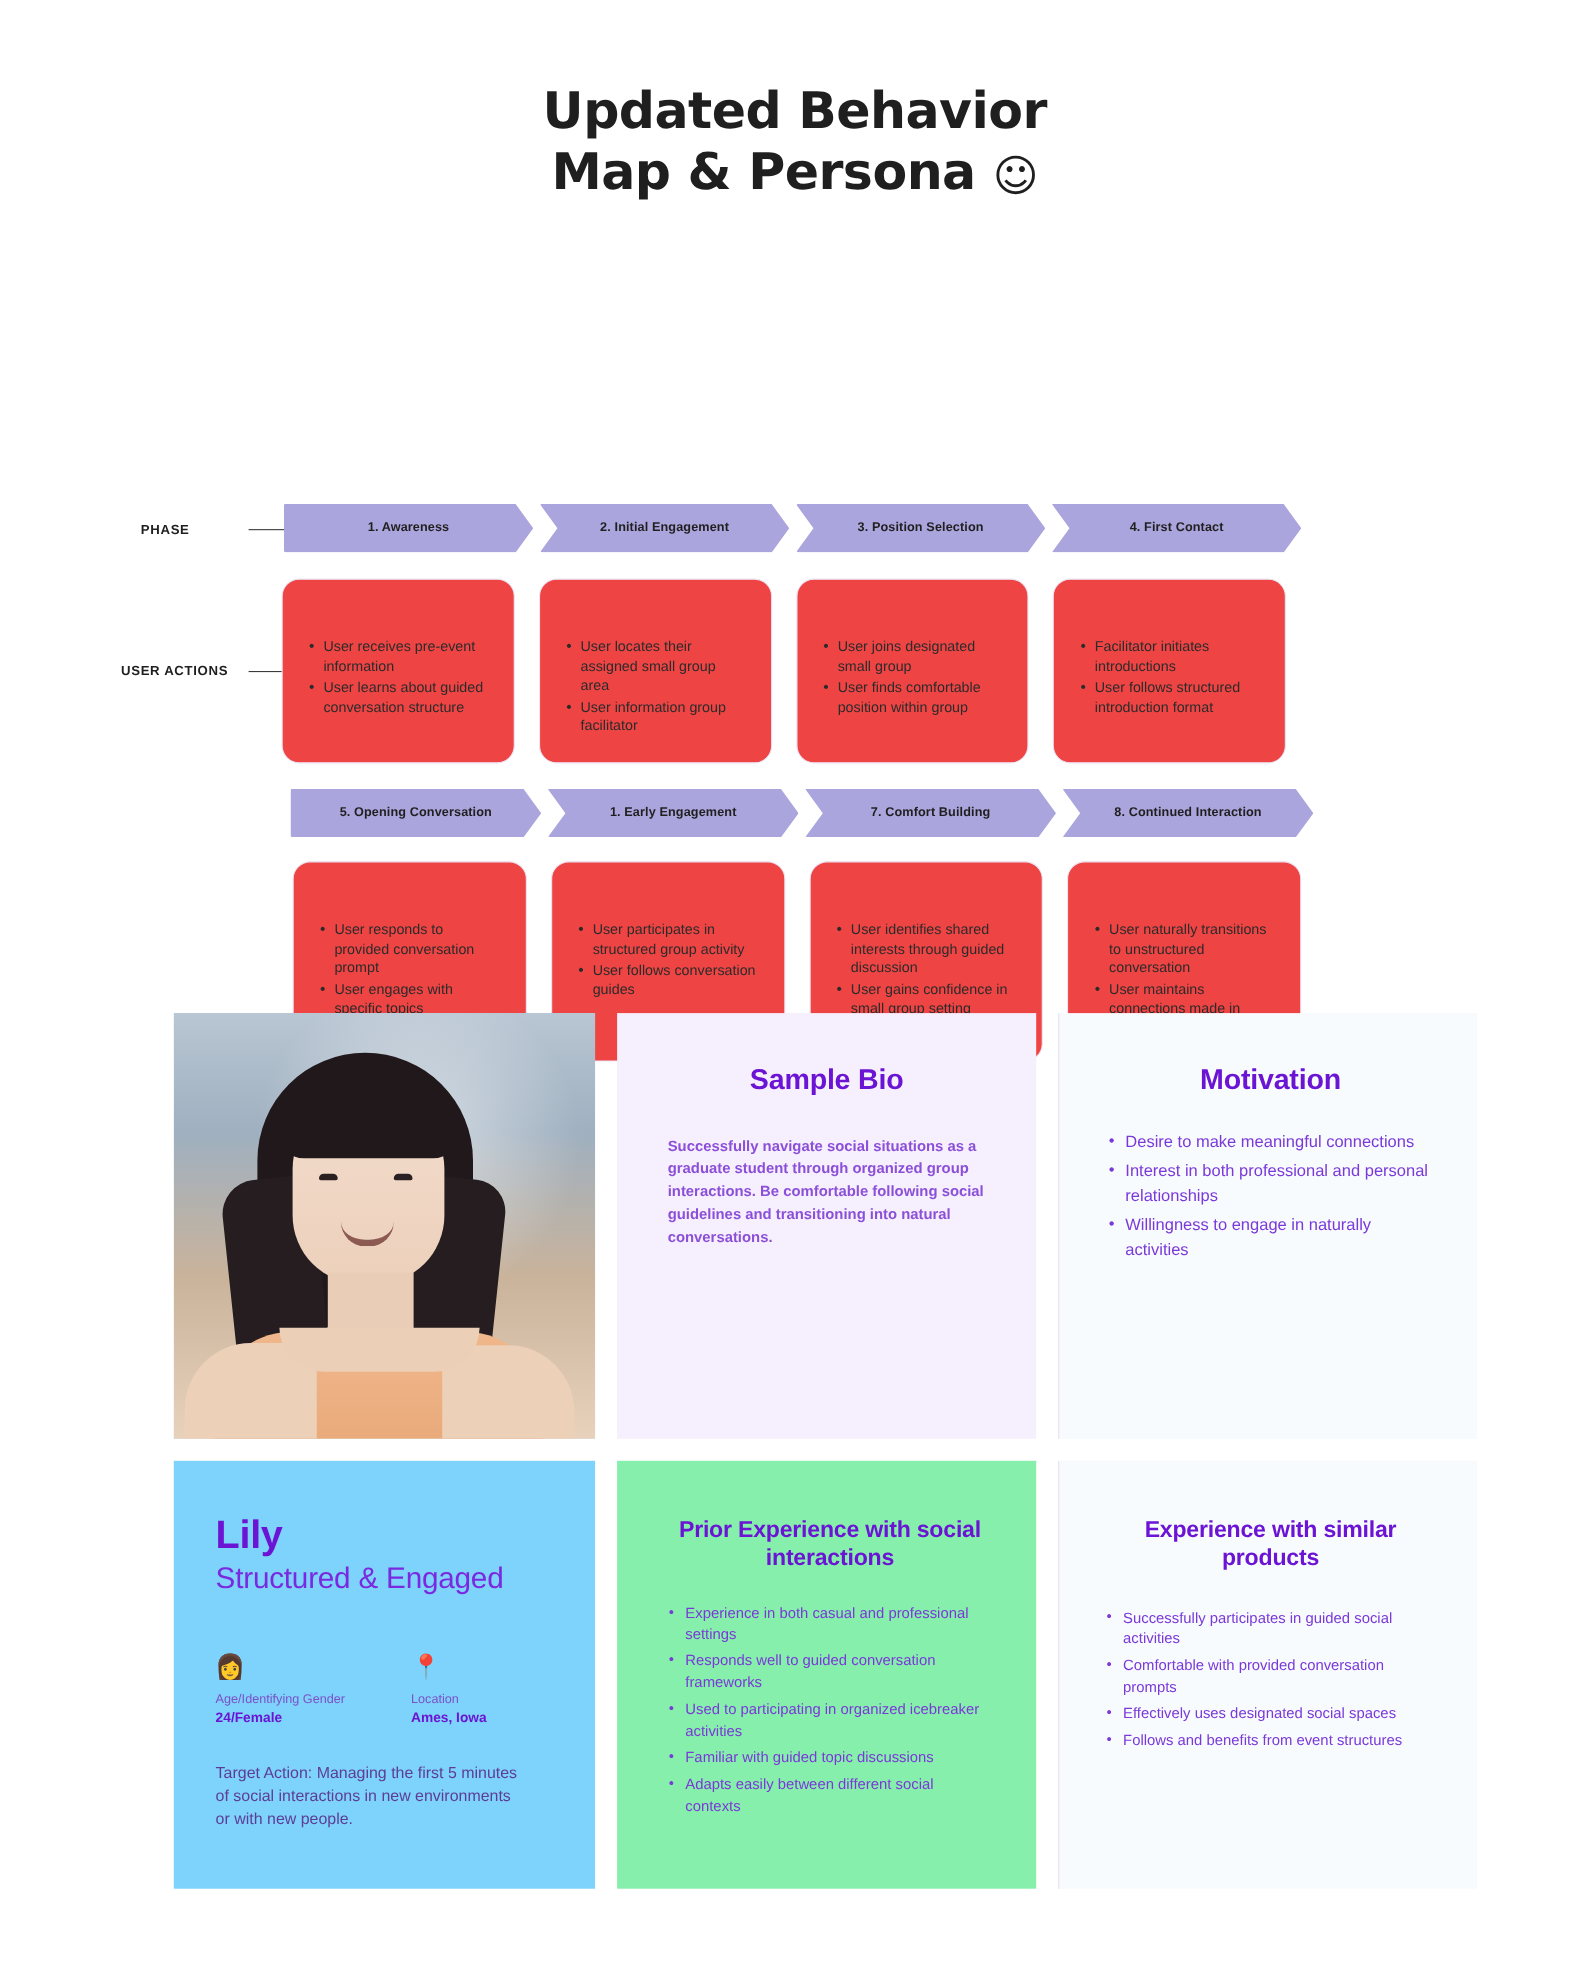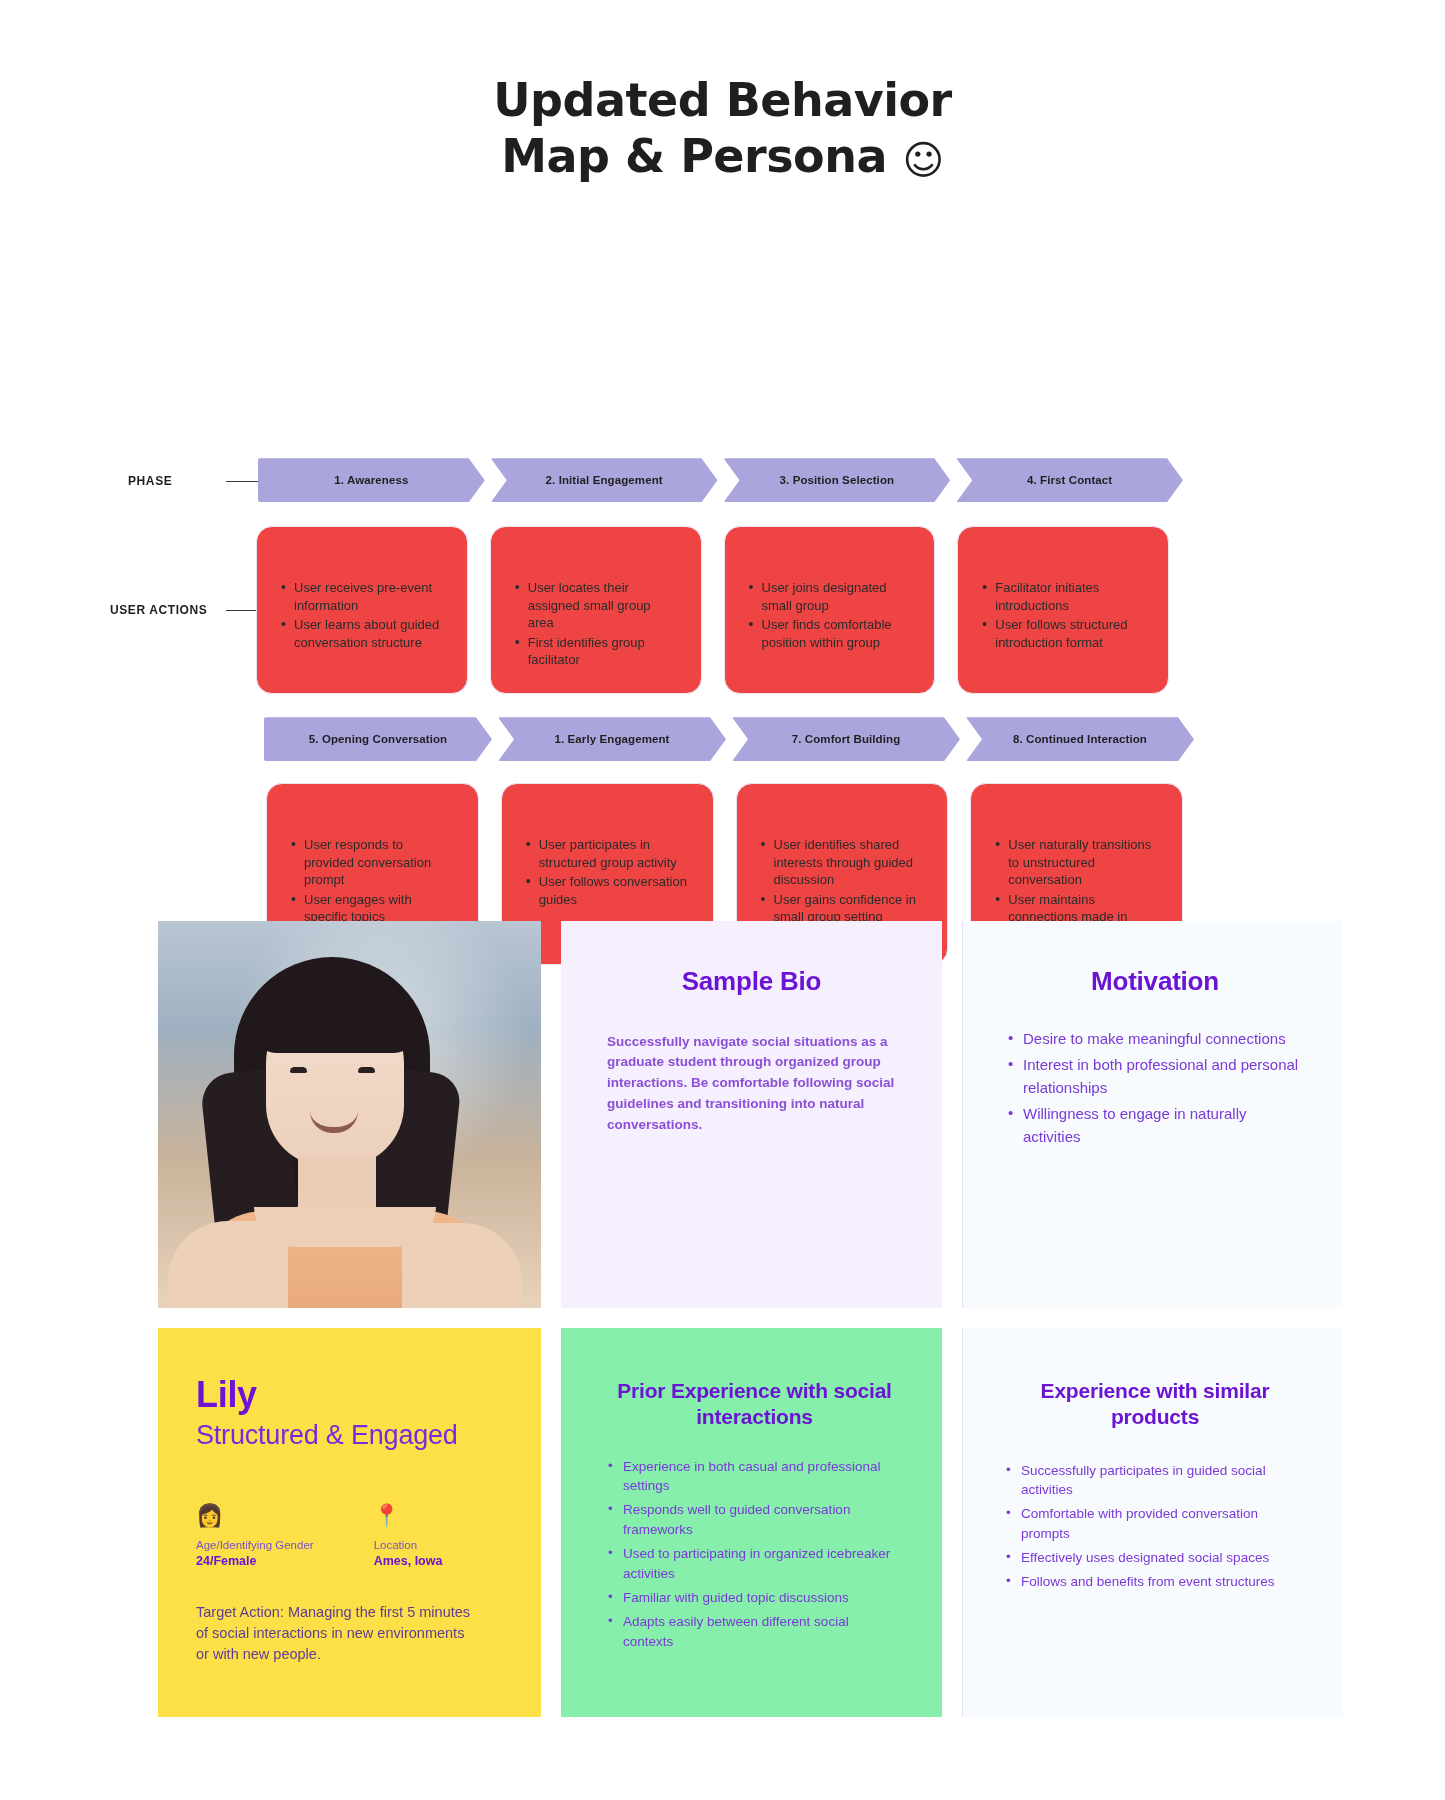--- a/index.html
+++ b/index.html
@@ -231,21 +231,21 @@
   }
   .ph-neckline {
     position: absolute;
     left: 96px; top: 286px;
     width: 182px; height: 40px;
     background: #eccfb7;
     border-radius: 0 0 90px 90px;
   }
 
   .name-cell {
-    background: #fde047;
+    background: #7dd3fc;
     padding: 46px 40px 32px 38px;
   }
   .persona-name {
     font-size: 36px;
     font-weight: 700;
     color: #6b14d4;
     letter-spacing: -0.3px;
   }
   .persona-sub {
     font-size: 27px;
@@ -350,21 +350,21 @@
   <div class="card-row r1">
     <div class="card">
       <ul>
         <li>User receives pre-event information</li>
         <li>User learns about guided conversation structure</li>
       </ul>
     </div>
     <div class="card">
       <ul>
         <li>User locates their assigned small group area</li>
-        <li>First identifies group facilitator</li>
+        <li>User information group facilitator</li>
       </ul>
     </div>
     <div class="card">
       <ul>
         <li>User joins designated small group</li>
         <li>User finds comfortable position within group</li>
       </ul>
     </div>
     <div class="card">
       <ul>

